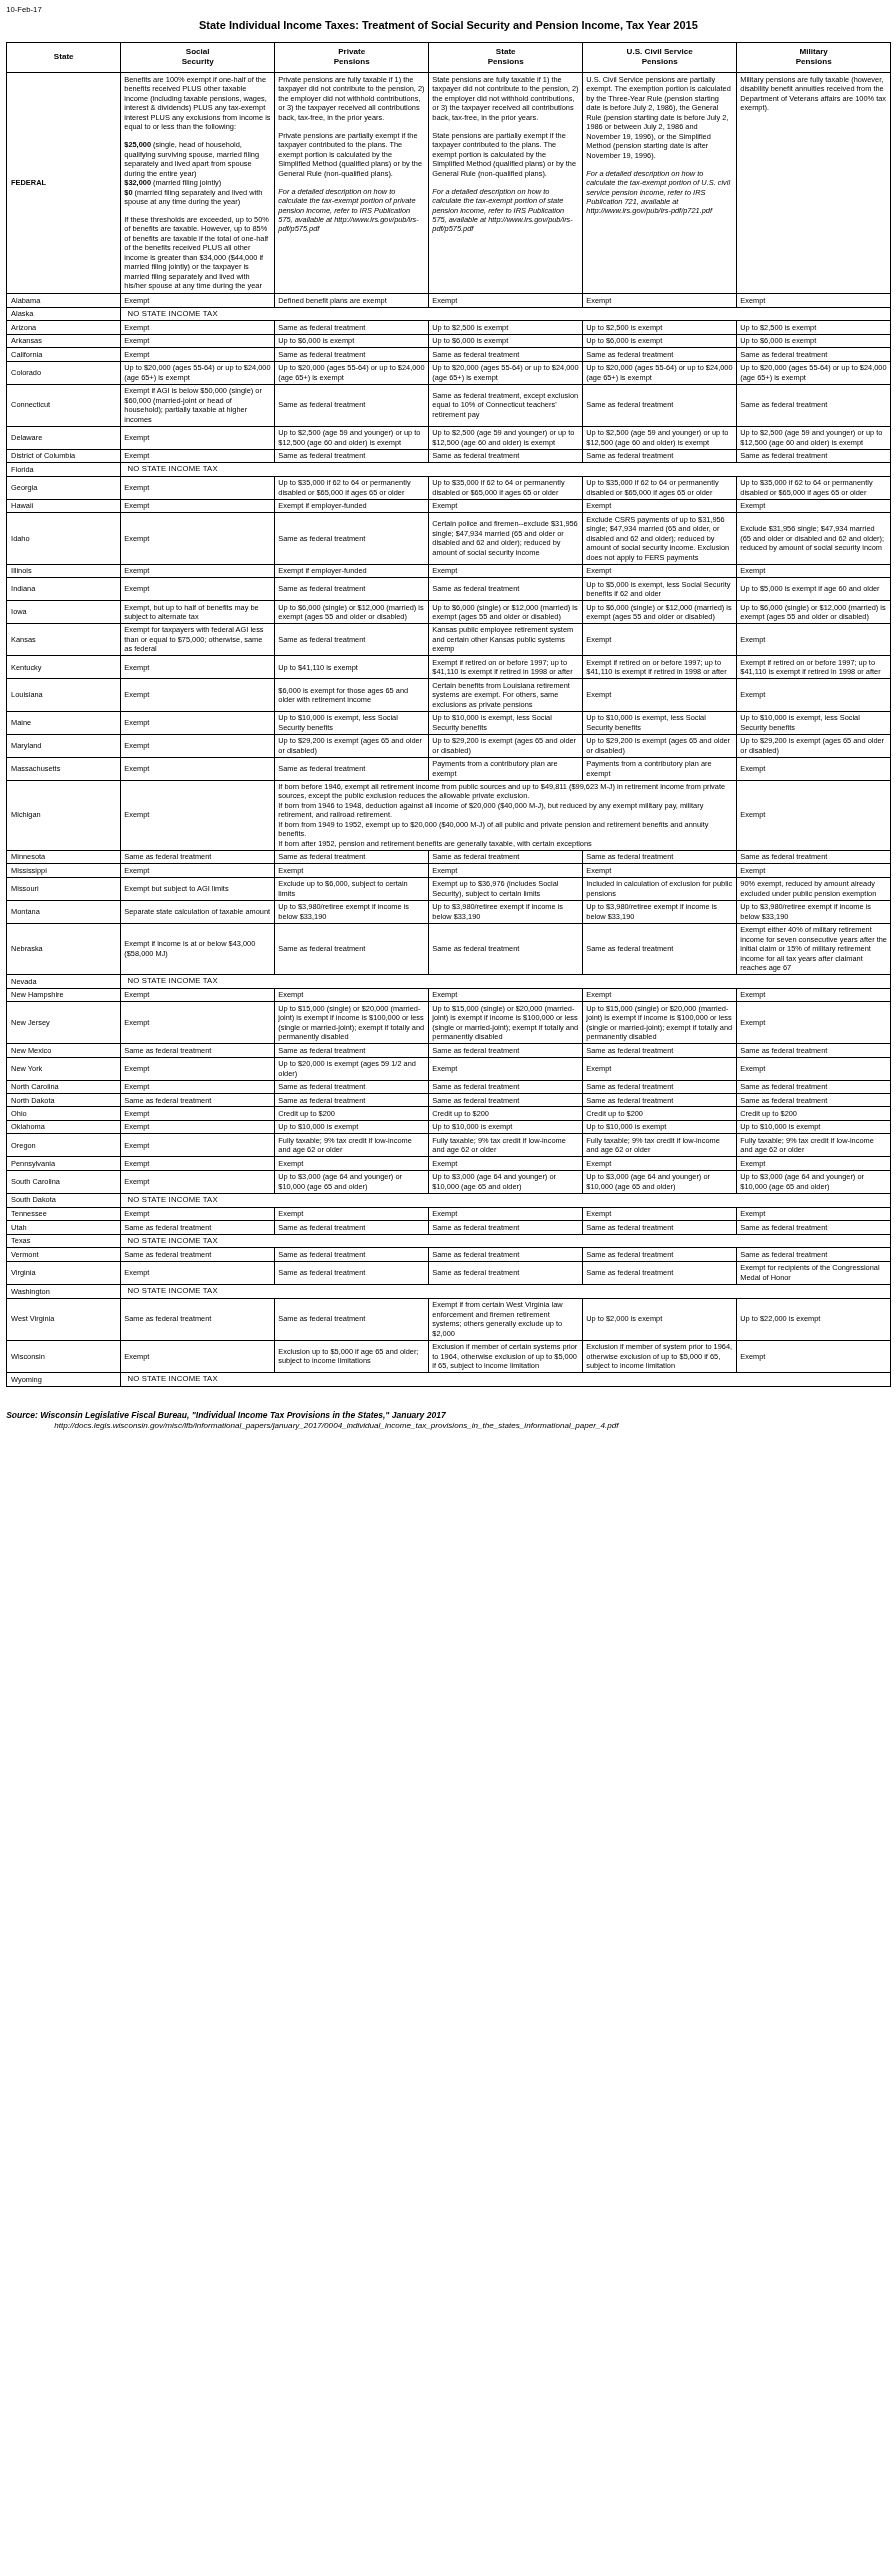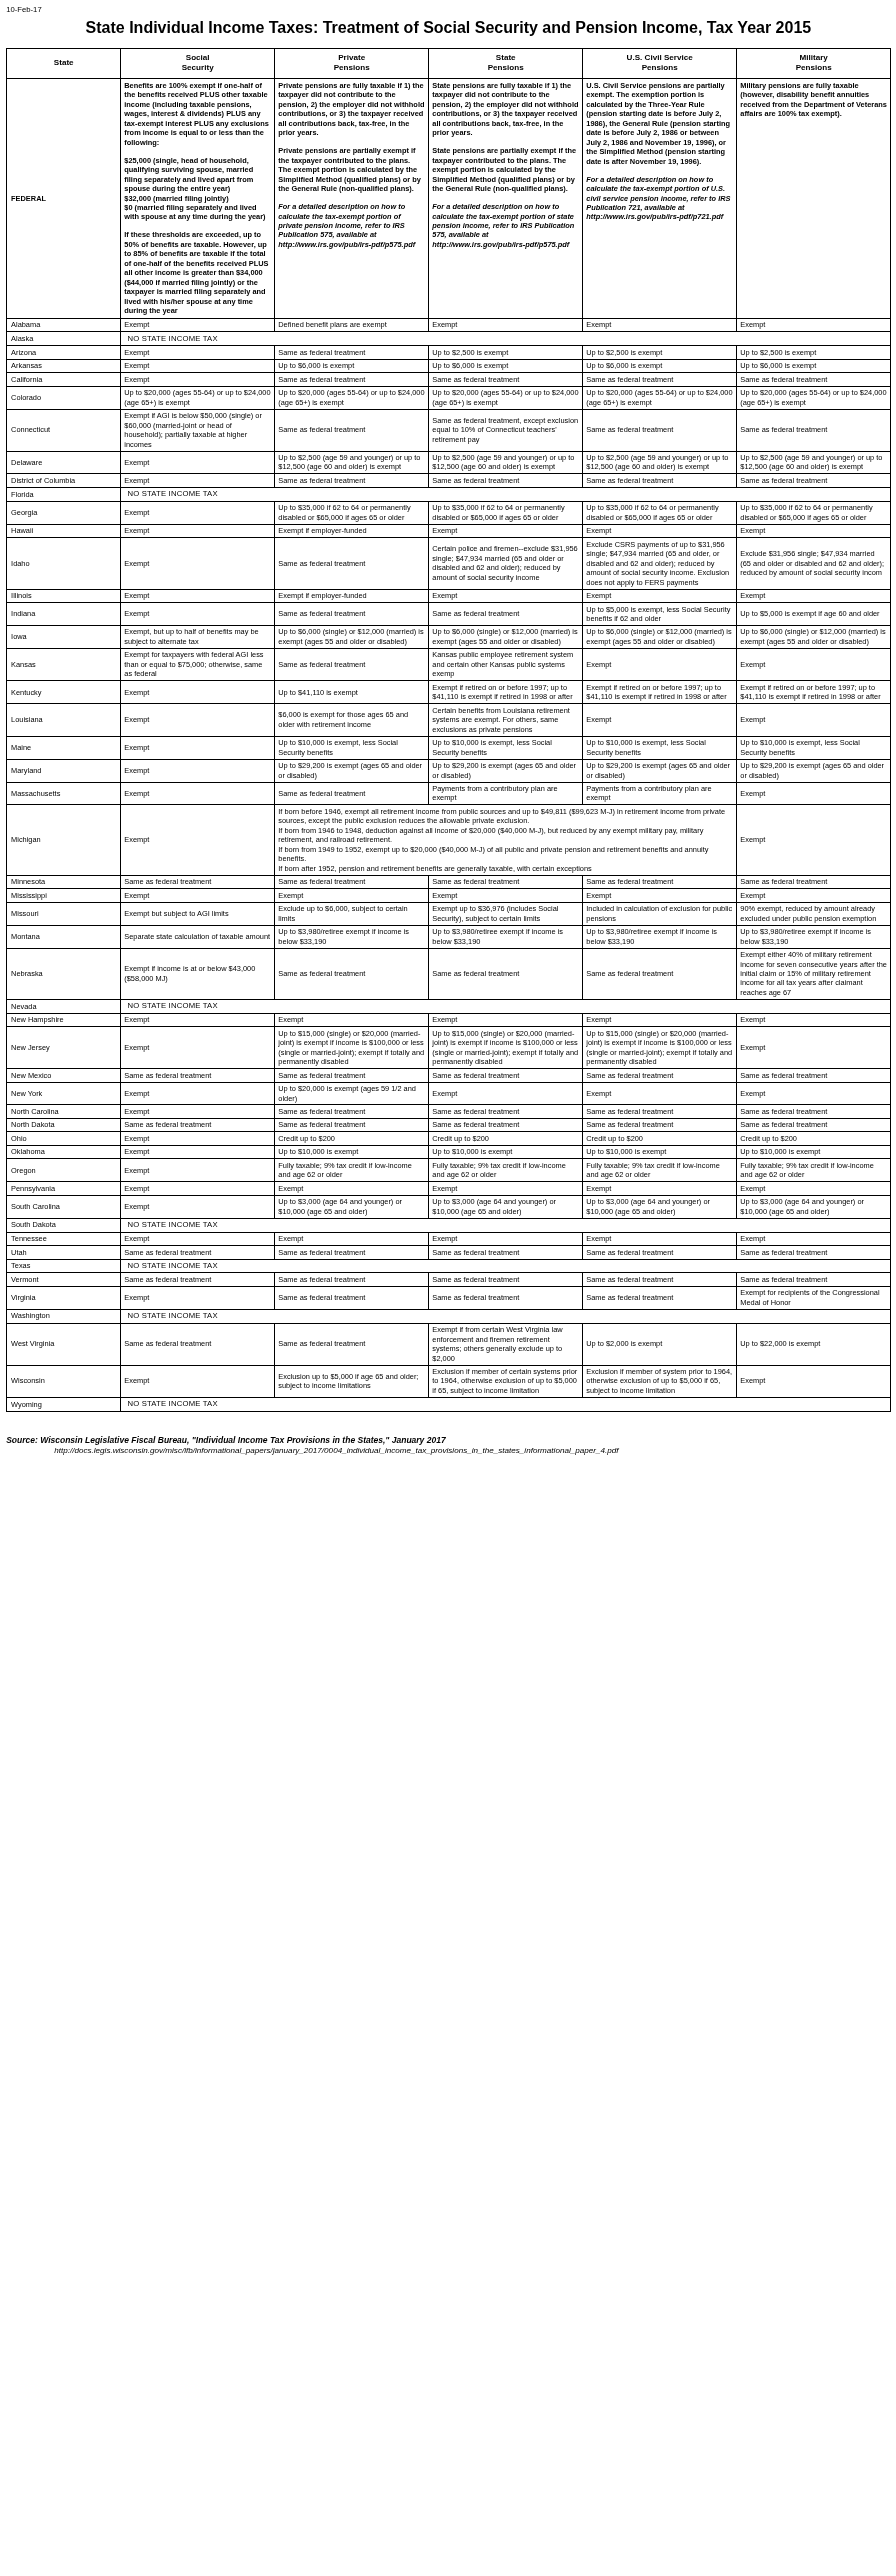--- a/index.html
+++ b/index.html
@@ -1,28 +1,28 @@
 <!DOCTYPE html>
 <html style="font-size:12.4px"><head>
 <meta charset="utf-8">
 <style>
   html,body { margin:0; padding:0; background:#fff; color:#000;
     font-family:"Liberation Sans", sans-serif; }
   .page { width:896px; box-sizing:border-box; padding:3.9px 5.4px 15.5px 6.2px; }
   .date { font-size:7.7px; margin:1.5px 0 4.6px 0; }
-  .title { text-align:center; font-weight:bold; font-size:16px; margin:0 0 10.8px 0; }
+  .title { text-align:center; font-weight:bold; font-size:11px; margin:0 0 10.8px 0; }
   table.tax { border-collapse:collapse; table-layout:fixed; width:884px; }
   col.c-state { width:114px; }
   col.c-data { width:154px; }
   th { border:0.8px solid #000; font-size:8.1px; font-weight:bold; text-align:center;
       vertical-align:middle; padding:3.9px 1.5px; line-height:1.3; }
   td { border:0.8px solid #000; font-size:7.4px; line-height:1.28; padding:1.5px 3.1px;
       vertical-align:middle; text-align:left; word-wrap:break-word; }
   td.state-cell { padding-left:3.9px; }
-  tr.federal-row td { vertical-align:top; padding-top:2.3px; padding-bottom:2.3px;font-weight:bold; }
+  tr.federal-row td { vertical-align:top; padding-top:2.3px; padding-bottom:2.3px; }
   tr.federal-row td.state-cell { vertical-align:middle; font-weight:bold; }
   .cell p { margin:0 0 8.5px 0; }
   .cell p:last-child { margin-bottom:0; }
   .cell p.it { font-style:italic; }
   td.notax-cell { font-size:7.7px; padding-left:6.2px; letter-spacing:0.2px; }
   .source { margin-top:23px; font-size:8.5px; }
   .source .s1 { font-weight:bold; font-style:italic; }
   .source .s2 { font-style:italic; font-size:8.1px; margin-top:1.5px; word-break:break-all;margin-left:48px; }
 </style>
 </head>

